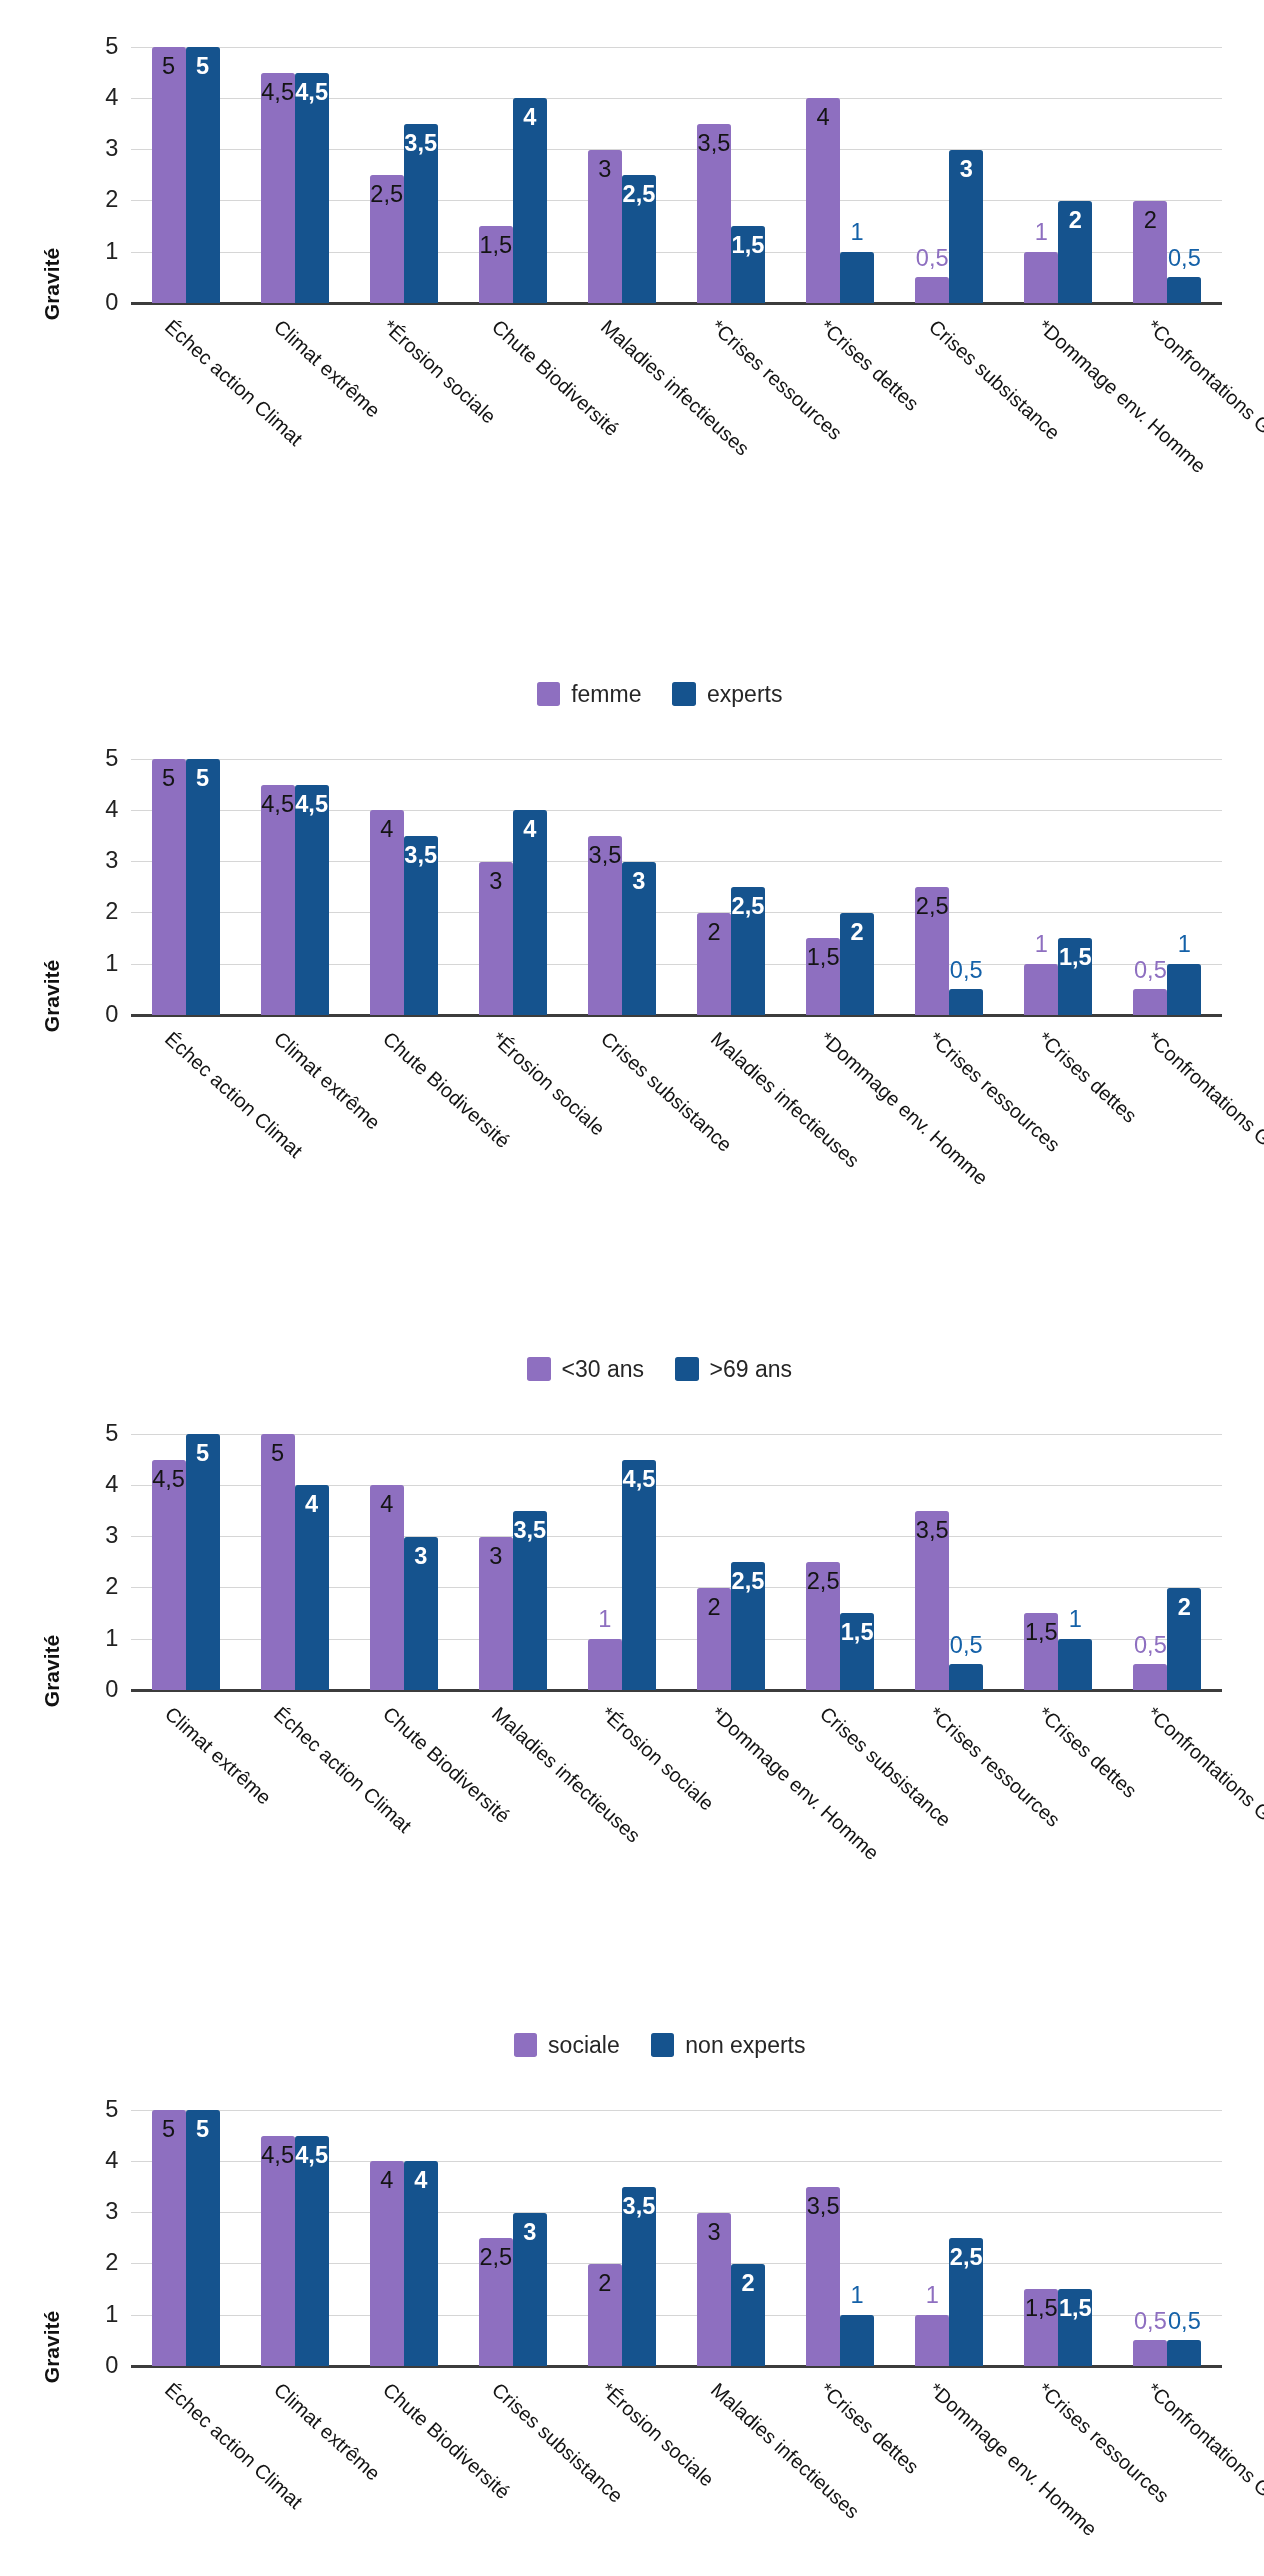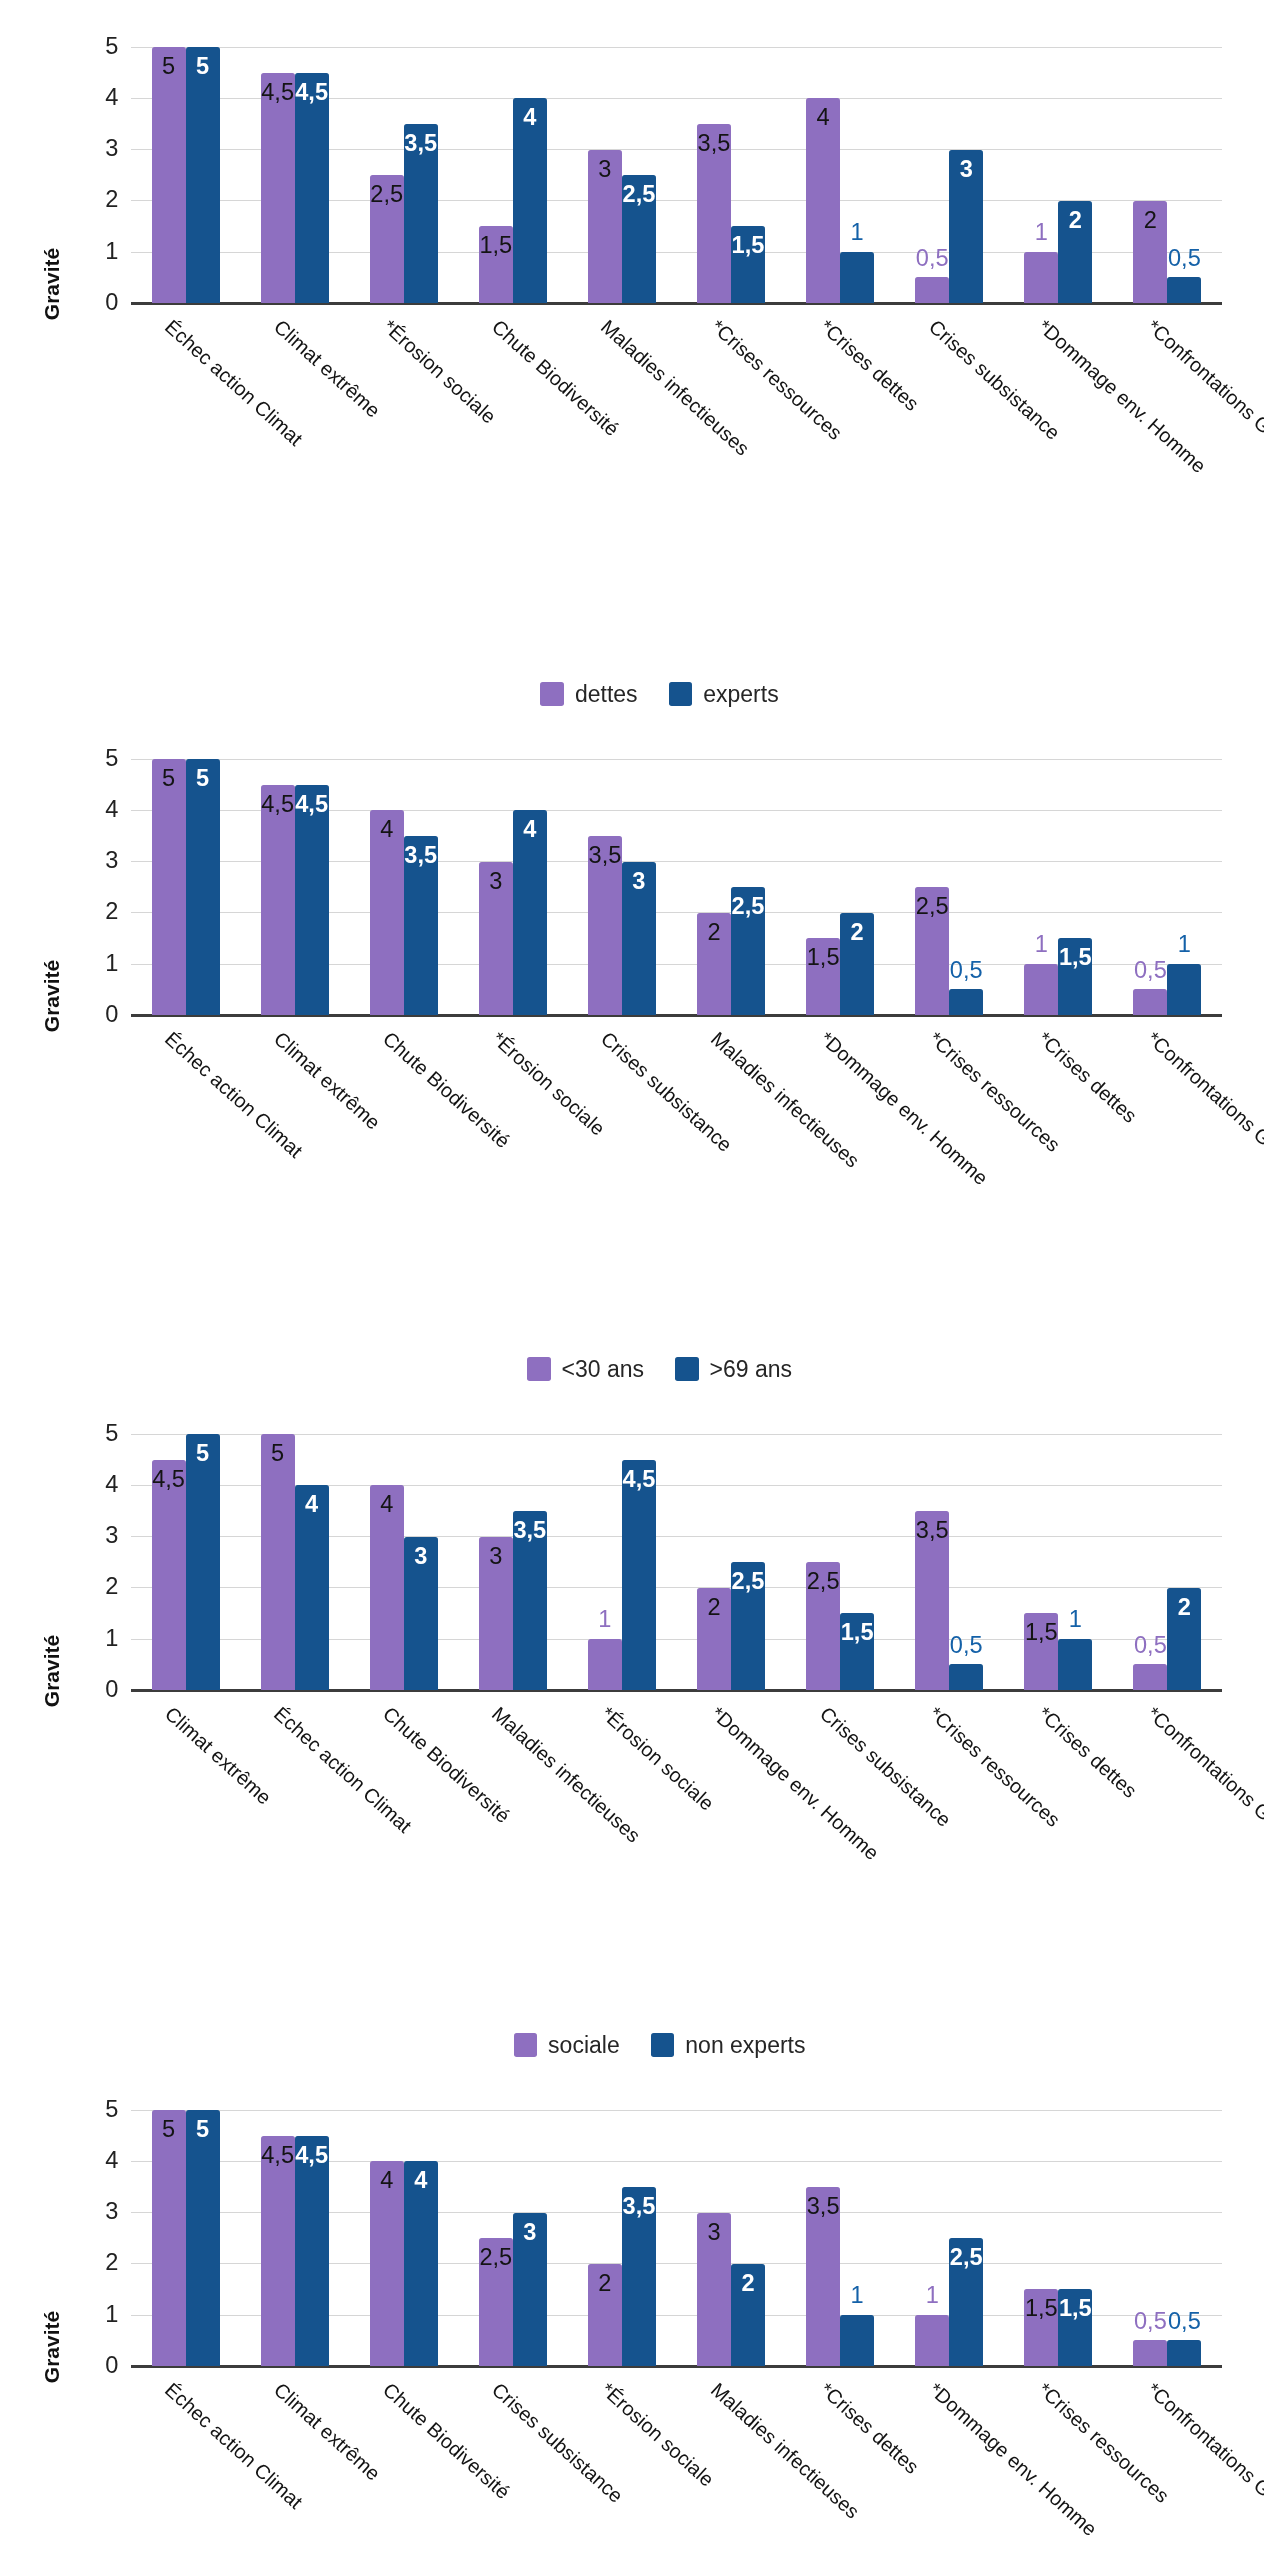--- a/index.html
+++ b/index.html
@@ -274,21 +274,21 @@
           <div class="xlabel" style="left: 939px;">Crises subsistance</div>
           <div class="xlabel" style="left: 1048px;">*Dommage env. Homme</div>
           <div class="xlabel" style="left: 1157px;">*Confrontations Géoéconomiqu…</div>
         </div>
       </div>
     </div>
     <div class="chart-block" style="top: 676px;">
       <div class="legend">
         <div class="legend-item">
           <span class="legend-swatch" style="background: rgb(142, 111, 192);"></span>
-          <span class="legend-label">dettes</span>
+          <span class="legend-label">femme</span>
         </div>
         <div class="legend-item">
           <span class="legend-swatch" style="background: rgb(21, 83, 142);"></span>
           <span class="legend-label">experts</span>
         </div>
       </div>
       <div class="plot-wrap" style="height: 575px;">
         <div class="ylabel" style="top: 272px;">Gravité</div>
         <div class="plot" style="left: 131px; width: 1091px; top: 47px; height: 256px;">
           <div class="axisline" style="top: 255px;"></div>

